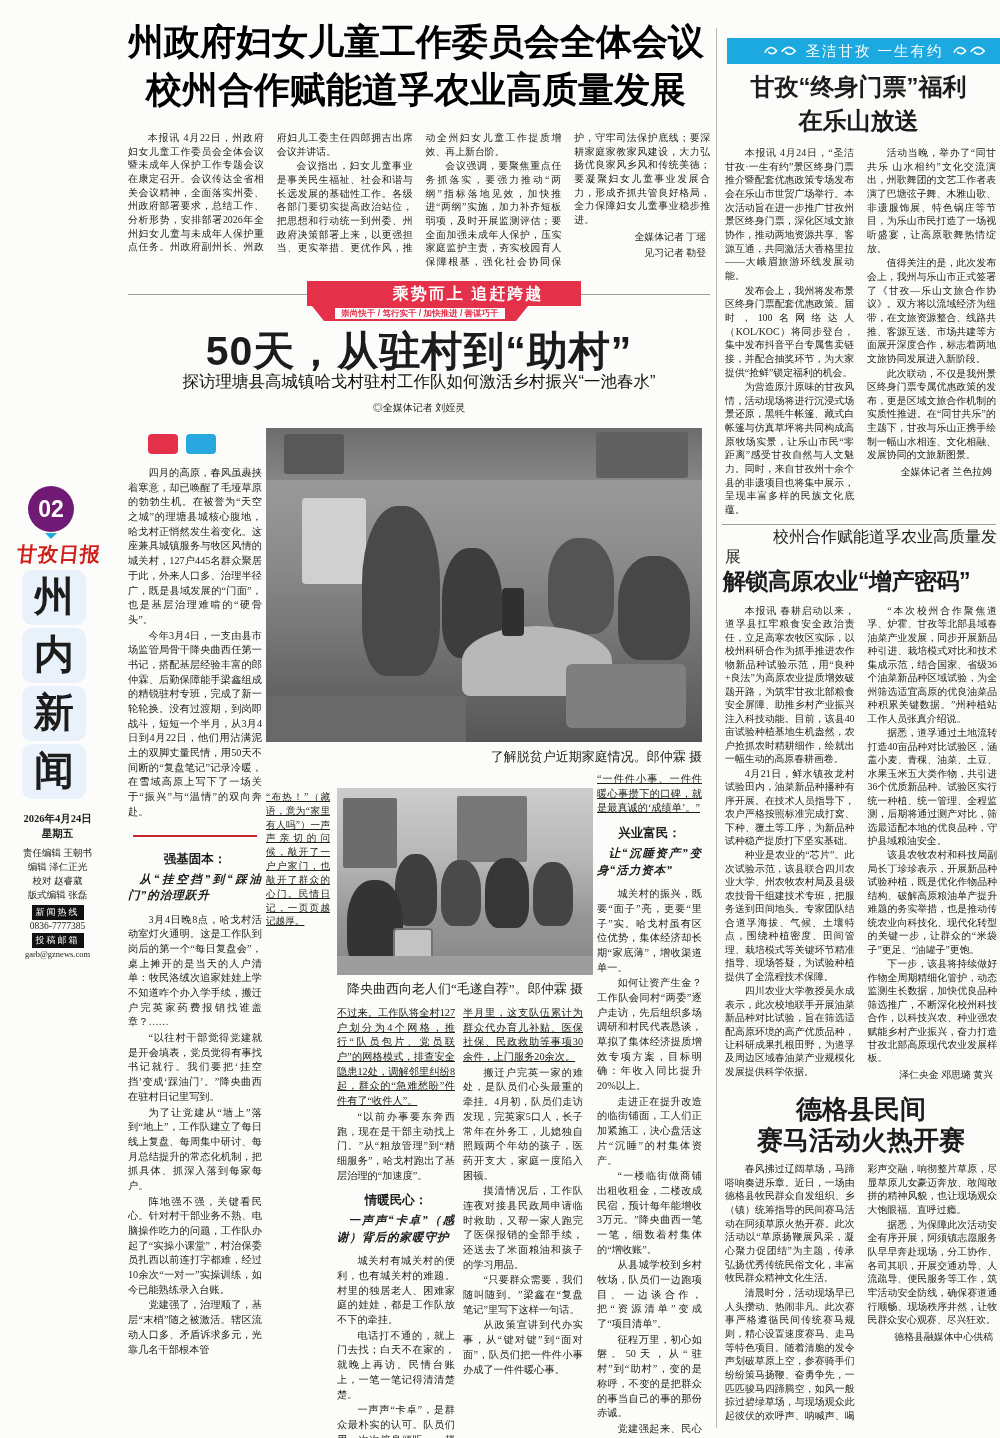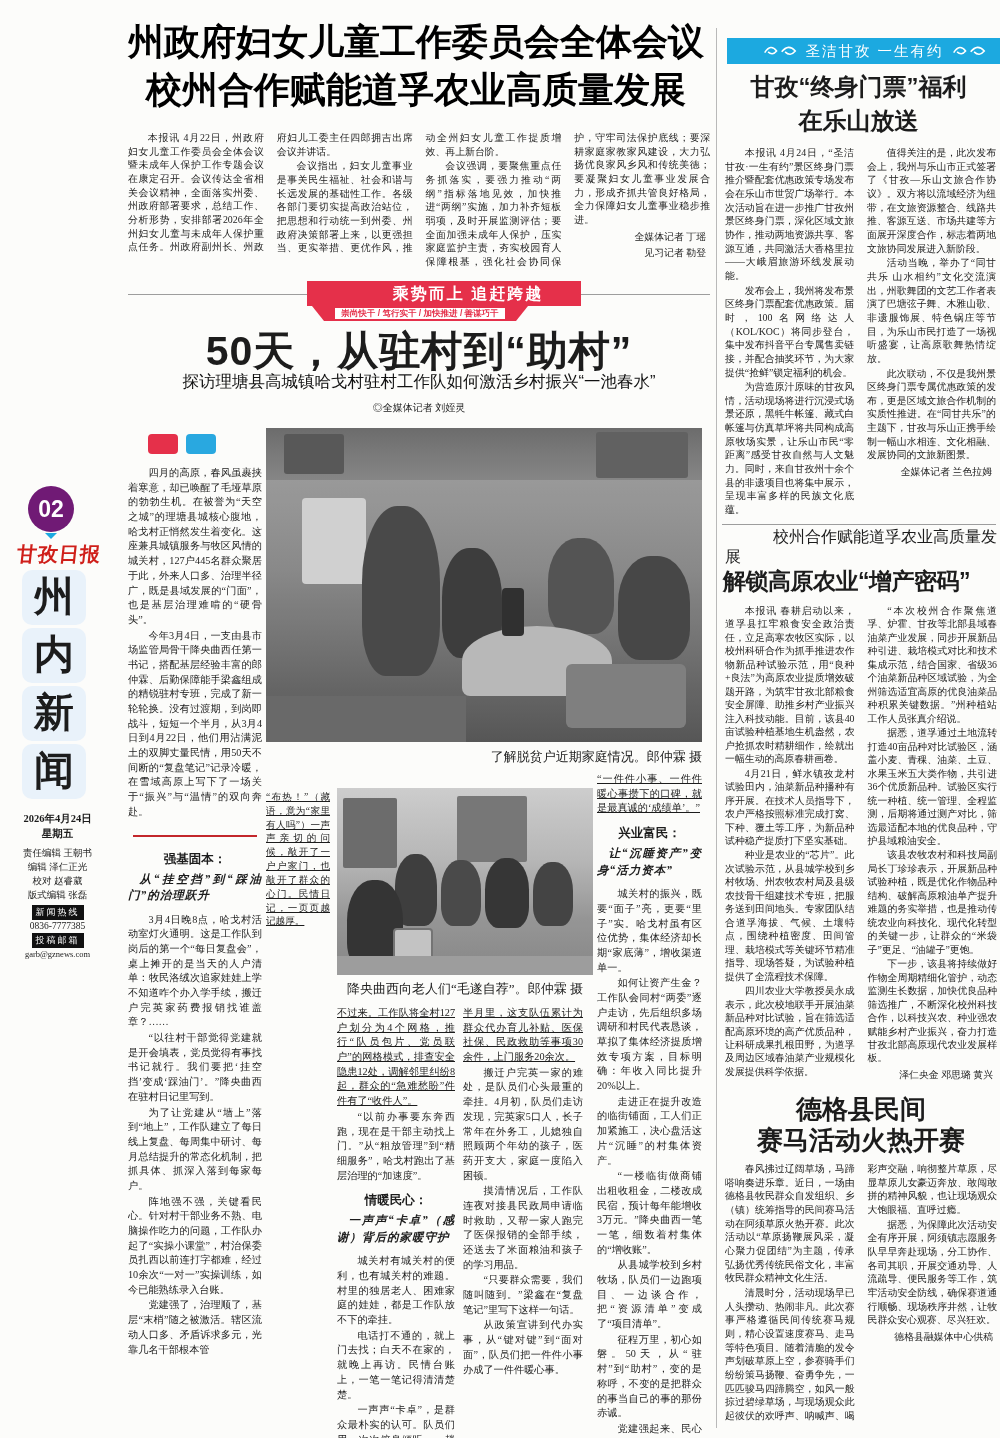--- a/index.html
+++ b/index.html
@@ -122,22 +122,22 @@
     </svg>
   </div>
   <div class="h-a2">
     <div>甘孜“终身门票”福利</div>
     <div>在乐山放送</div>
   </div>
   <div class="cols" style="position:absolute;left:725px;top:146px;width:271px;height:376px;column-count:2">
       <div class="li-para">本报讯 4月24日，“圣洁甘孜·一生有约”景区终身门票推介暨配套优惠政策专场发布会在乐山市世贸广场举行。本次活动旨在进一步推广甘孜州景区终身门票，深化区域文旅协作，推动两地资源共享、客源互通，共同激活大香格里拉——大峨眉旅游环线发展动能。</div>
       <div class="li-para">发布会上，我州将发布景区终身门票配套优惠政策。届时，100名网络达人（KOL/KOC）将同步登台，集中发布抖音平台专属售卖链接，并配合抽奖环节，为大家提供“抢鲜”锁定福利的机会。</div>
       <div class="li-para">为营造原汁原味的甘孜风情，活动现场将进行沉浸式场景还原，黑牦牛帐篷、藏式白帐篷与仿真草坪将共同构成高原牧场实景，让乐山市民“零距离”感受甘孜自然与人文魅力。同时，来自甘孜州十余个县的非遗项目也将集中展示，呈现丰富多样的民族文化底蕴。</div>
+      <div class="li-para">活动当晚，举办了“同甘共乐 山水相约”文化交流演出，州歌舞团的文艺工作者表演了巴塘弦子舞、木雅山歌、非遗服饰展、特色锅庄等节目，为乐山市民打造了一场视听盛宴，让高原歌舞热情绽放。</div>
       <div class="li-para">值得关注的是，此次发布会上，我州与乐山市正式签署了《甘孜—乐山文旅合作协议》。双方将以流域经济为纽带，在文旅资源整合、线路共推、客源互送、市场共建等方面展开深度合作，标志着两地文旅协同发展进入新阶段。</div>
-      <div class="li-para">活动当晚，举办了“同甘共乐 山水相约”文化交流演出，州歌舞团的文艺工作者表演了巴塘弦子舞、木雅山歌、非遗服饰展、特色锅庄等节目，为乐山市民打造了一场视听盛宴，让高原歌舞热情绽放。</div>
       <div class="li-para">此次联动，不仅是我州景区终身门票专属优惠政策的发布，更是区域文旅合作机制的实质性推进。在“同甘共乐”的主题下，甘孜与乐山正携手绘制一幅山水相连、文化相融、发展协同的文旅新图景。</div>
       <div class="li-byline">全媒体记者 兰色拉姆</div>
     </div>
 
   <div class="ribbon-main">乘势而上 追赶跨越</div>
   <div class="ribbon-sub">
     <span class="ribbon-sub-inner">崇尚快干 / 笃行实干 / 加快推进 / 善谋巧干</span>
   </div>
   <div class="h-feature">50天，从驻村到“助村”</div>
   <div class="h-feature-sub">探访理塘县高城镇哈戈村驻村工作队如何激活乡村振兴“一池春水”</div>
@@ -219,21 +219,21 @@
       <div class="li-para">从县城学校到乡村牧场，队员们一边跑项目、一边谈合作，把“资源清单”变成了“项目清单”。</div>
       <div class="li-para">征程万里，初心如磐。50天，从“驻村”到“助村”，变的是称呼，不变的是把群众的事当自己的事的那份赤诚。</div>
       <div class="li-para">党建强起来、民心聚起来、产业兴起来，乡村振兴的“一池春水”，正在雪域高原被真正激活。</div>
     </div>
 
   <div class="kicker">校州合作赋能道孚农业高质量发展</div>
   <div class="h-a4">解锁高原农业“增产密码”</div>
   <div class="cols" style="position:absolute;left:725px;top:604px;width:272px;height:486px;column-count:2;line-height:1.36">
       <div class="li-para">本报讯 春耕启动以来，道孚县扛牢粮食安全政治责任，立足高寒农牧区实际，以校州科研合作为抓手推进农作物新品种试验示范，用“良种+良法”为高原农业提质增效破题开路，为筑牢甘孜北部粮食安全屏障、助推乡村产业振兴注入科技动能。目前，该县40亩试验种植基地生机盎然，农户抢抓农时精耕细作，绘就出一幅生动的高原春耕画卷。</div>
       <div class="li-para">4月21日，鲜水镇孜龙村试验田内，油菜新品种播种有序开展。在技术人员指导下，农户严格按照标准完成打窝、下种、覆土等工序，为新品种试种稳产提质打下坚实基础。</div>
-      <div class="li-para">种业是农业的“芯片”。此次试验示范，从县城学校到乡村牧场、州农牧农村局及县级农技骨干组建技术专班，把服务送到田间地头。专家团队结合道孚海拔、气候、土壤特点，围绕种植密度、田间管理、栽培模式等关键环节精准指导、现场答疑，为试验种植提供了全流程技术保障。</div>
+      <div class="li-para">种业是农业的“芯片”。此次试验示范，该县联合四川农业大学、州农牧农村局及县级农技骨干组建技术专班，把服务送到田间地头。专家团队结合道孚海拔、气候、土壤特点，围绕种植密度、田间管理、栽培模式等关键环节精准指导、现场答疑，为试验种植提供了全流程技术保障。</div>
       <div class="li-para">四川农业大学教授吴永成表示，此次校地联手开展油菜新品种对比试验，旨在筛选适配高原环境的高产优质品种，让科研成果扎根田野，为道孚及周边区域春油菜产业规模化发展提供科学依据。</div>
       <div class="li-para">“本次校州合作聚焦道孚、炉霍、甘孜等北部县域春油菜产业发展，同步开展新品种引进、栽培模式对比和技术集成示范，结合国家、省级36个油菜新品种区域试验，为全州筛选适宜高原的优良油菜品种积累关键数据。”州种植站工作人员张真介绍说。</div>
       <div class="li-para">据悉，道孚通过土地流转打造40亩品种对比试验区，涵盖小麦、青稞、油菜、土豆、水果玉米五大类作物，共引进36个优质新品种。试验区实行统一种植、统一管理、全程监测，后期将通过测产对比，筛选最适配本地的优良品种，守护县域粮油安全。</div>
       <div class="li-para">该县农牧农村和科技局副局长丁珍珍表示，开展新品种试验种植，既是优化作物品种结构、破解高原粮油单产提升难题的务实举措，也是推动传统农业向科技化、现代化转型的关键一步，让群众的“米袋子”更足、“油罐子”更饱。</div>
       <div class="li-para">下一步，该县将持续做好作物全周期精细化管护，动态监测生长数据，加快优良品种筛选推广，不断深化校州科技合作，以科技兴农、种业强农赋能乡村产业振兴，奋力打造甘孜北部高原现代农业发展样板。</div>
       <div class="li-byline">泽仁央金 邓思璐 黄兴</div>
     </div>
 
   <div class="h-a5">
     <div>德格县民间</div>

